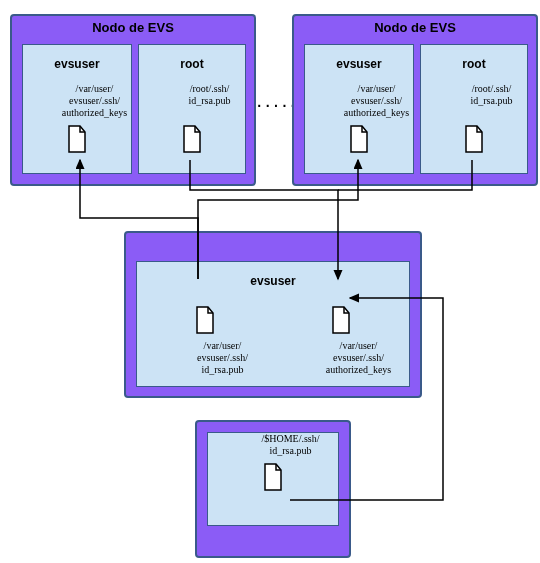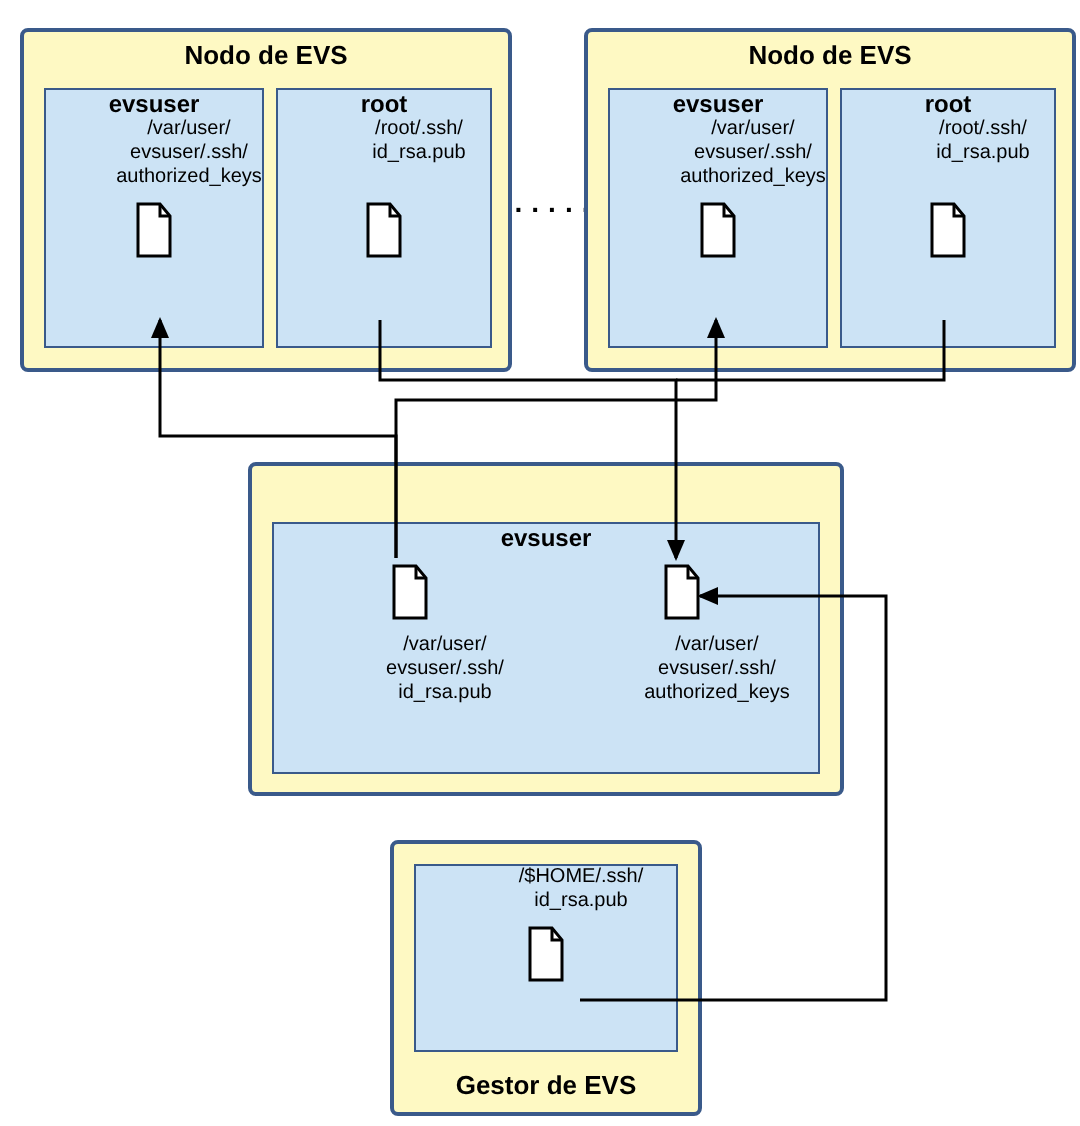--- a/index.html
+++ b/index.html
@@ -7,43 +7,43 @@
     padding: 0;
     width: 540px;
     height: 563px;
     position: relative;
     font-family: Arial, sans-serif;
     font-size: 11px;
     background: #fff;
   }
   .outer-box {
     position: absolute;
-    background: #fef9c3;
+    background: #8b5cf6;
     border: 2px solid #3a5a8a;
     border-radius: 4px;
   }
   .title {
     text-align: center;
     font-weight: bold;
     font-size: 13px;
     padding: 4px 0;
   }
   .inner-box {
     position: absolute;
     background: #cce3f5;
     border: 1px solid #3a5a8a;
     text-align: center;
   }
   .user-label {
     font-weight: bold;
     font-size: 12px;
-    margin: 0 0;
+    margin: 12px 0;
   }
   .path {
-    font-family: Liberation Sans, sans-serif;
+    font-family: Liberation Serif, serif;
     font-size: 10px;
     line-height: 1.2;
     white-space: pre;
     padding-left: 35px;
   }
   .file-icon {
     display: inline-block;
     margin-top: 6px;
   }
   .dots {
@@ -155,21 +155,20 @@
   <div class="inner-box" style="left:10px; top:10px; width:130px; height:92px;">
     <div class="path">/$HOME/.ssh/
 id_rsa.pub</div>
     <span class="file-icon">
       <svg width="22" height="28">
           <path d="M3 1 H14 L19 7 V27 H3 Z" fill="#fff" stroke="#000" stroke-width="1.5"></path>
           <path d="M14 1 V7 H19" fill="none" stroke="#000" stroke-width="1.5"></path>
         </svg>
     </span>
   </div>
-  <div class="title" style="position:absolute; bottom:2px; width:100%;">Gestor de EVS</div>
 </div>
 
 <svg class="arrows">
   <defs>
     <marker id="arrowhead" markerWidth="7" markerHeight="7" refX="6" refY="3" orient="auto">
       <path d="M0,0 L7,3 L0,6 Z" fill="#000"></path>
     </marker>
   </defs>
 
   <path d="M 198 279 L 198 218 L 80 218 L 80 160" fill="none" stroke="#000" stroke-width="1.5" marker-end="url(#arrowhead)"></path>

